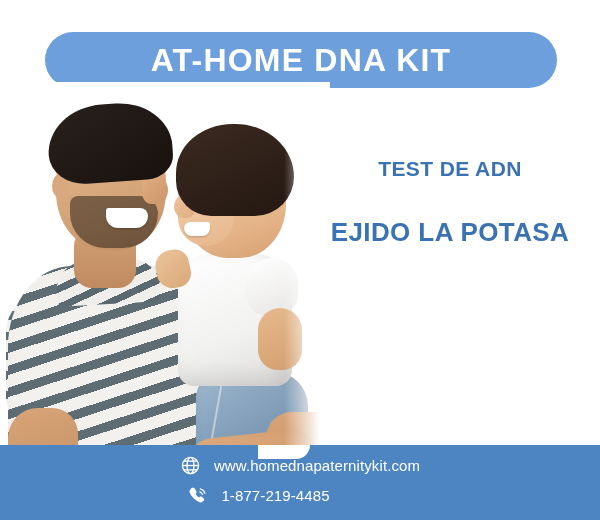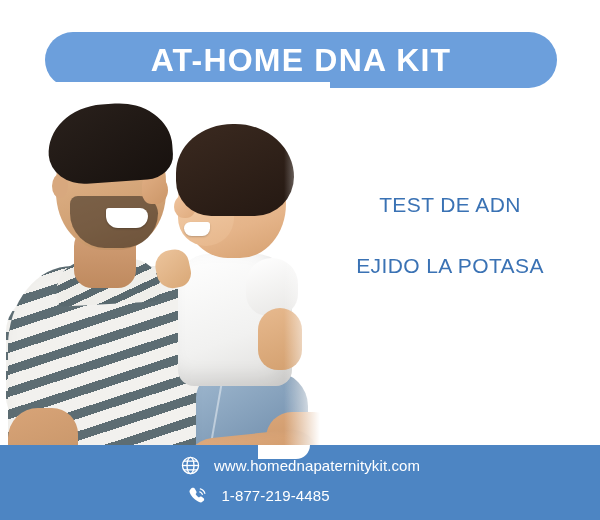--- a/index.html
+++ b/index.html
@@ -48,29 +48,28 @@
   .headline-block {
     position: absolute;
     left: 310px;
     top: 158px;
     width: 280px;
     text-align: center;
   }
   .headline-line {
     color: #3a72b4;
     font-size: 21px;
-    font-weight: normal;
+    font-weight: bold;
     letter-spacing: 0.4px;
     line-height: 1;
     white-space: nowrap;
-    margin-top: 36px;
   }
   .headline-line.l1 { margin-bottom: 40px; }
   .headline-line.l2 { margin-bottom: 40px; }
-  .headline-line.l3 { font-size: 21px; }
+  .headline-line.l3 { font-size: 26px; }
 
   
   .photo {
     position: absolute;
     left: 0px;
     top: 82px;
     width: 330px;
     height: 390px;
     overflow: hidden;
   }

